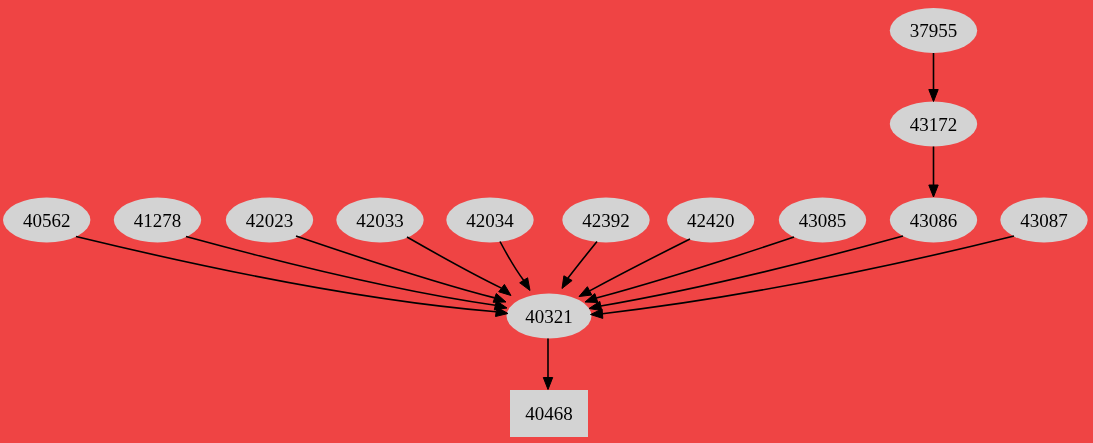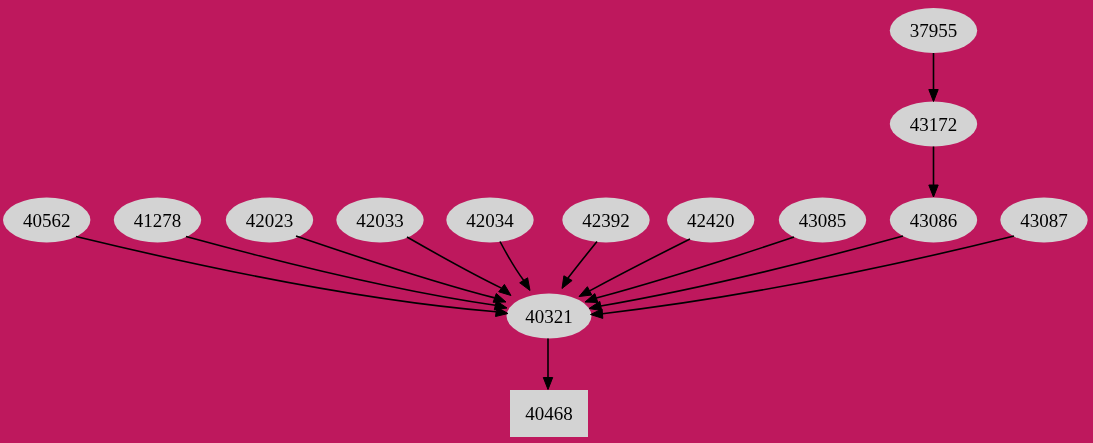--- a/index.html
+++ b/index.html
@@ -5,21 +5,21 @@
   html, body {
     margin: 0;
     padding: 0;
     background: #ffffff;
     font-family: "Liberation Serif", "DejaVu Serif", serif;
   }
   .graph-container {
     position: relative;
     width: 1093px;
     height: 443px;
-    background: #be185d;
+    background: #ef4444;
     overflow: hidden;
   }
   svg text {
     font-family: "Liberation Serif", "DejaVu Serif", serif;
     font-size: 19px;
     fill: #000000;
   }
 </style>
 </head>
 <body>

